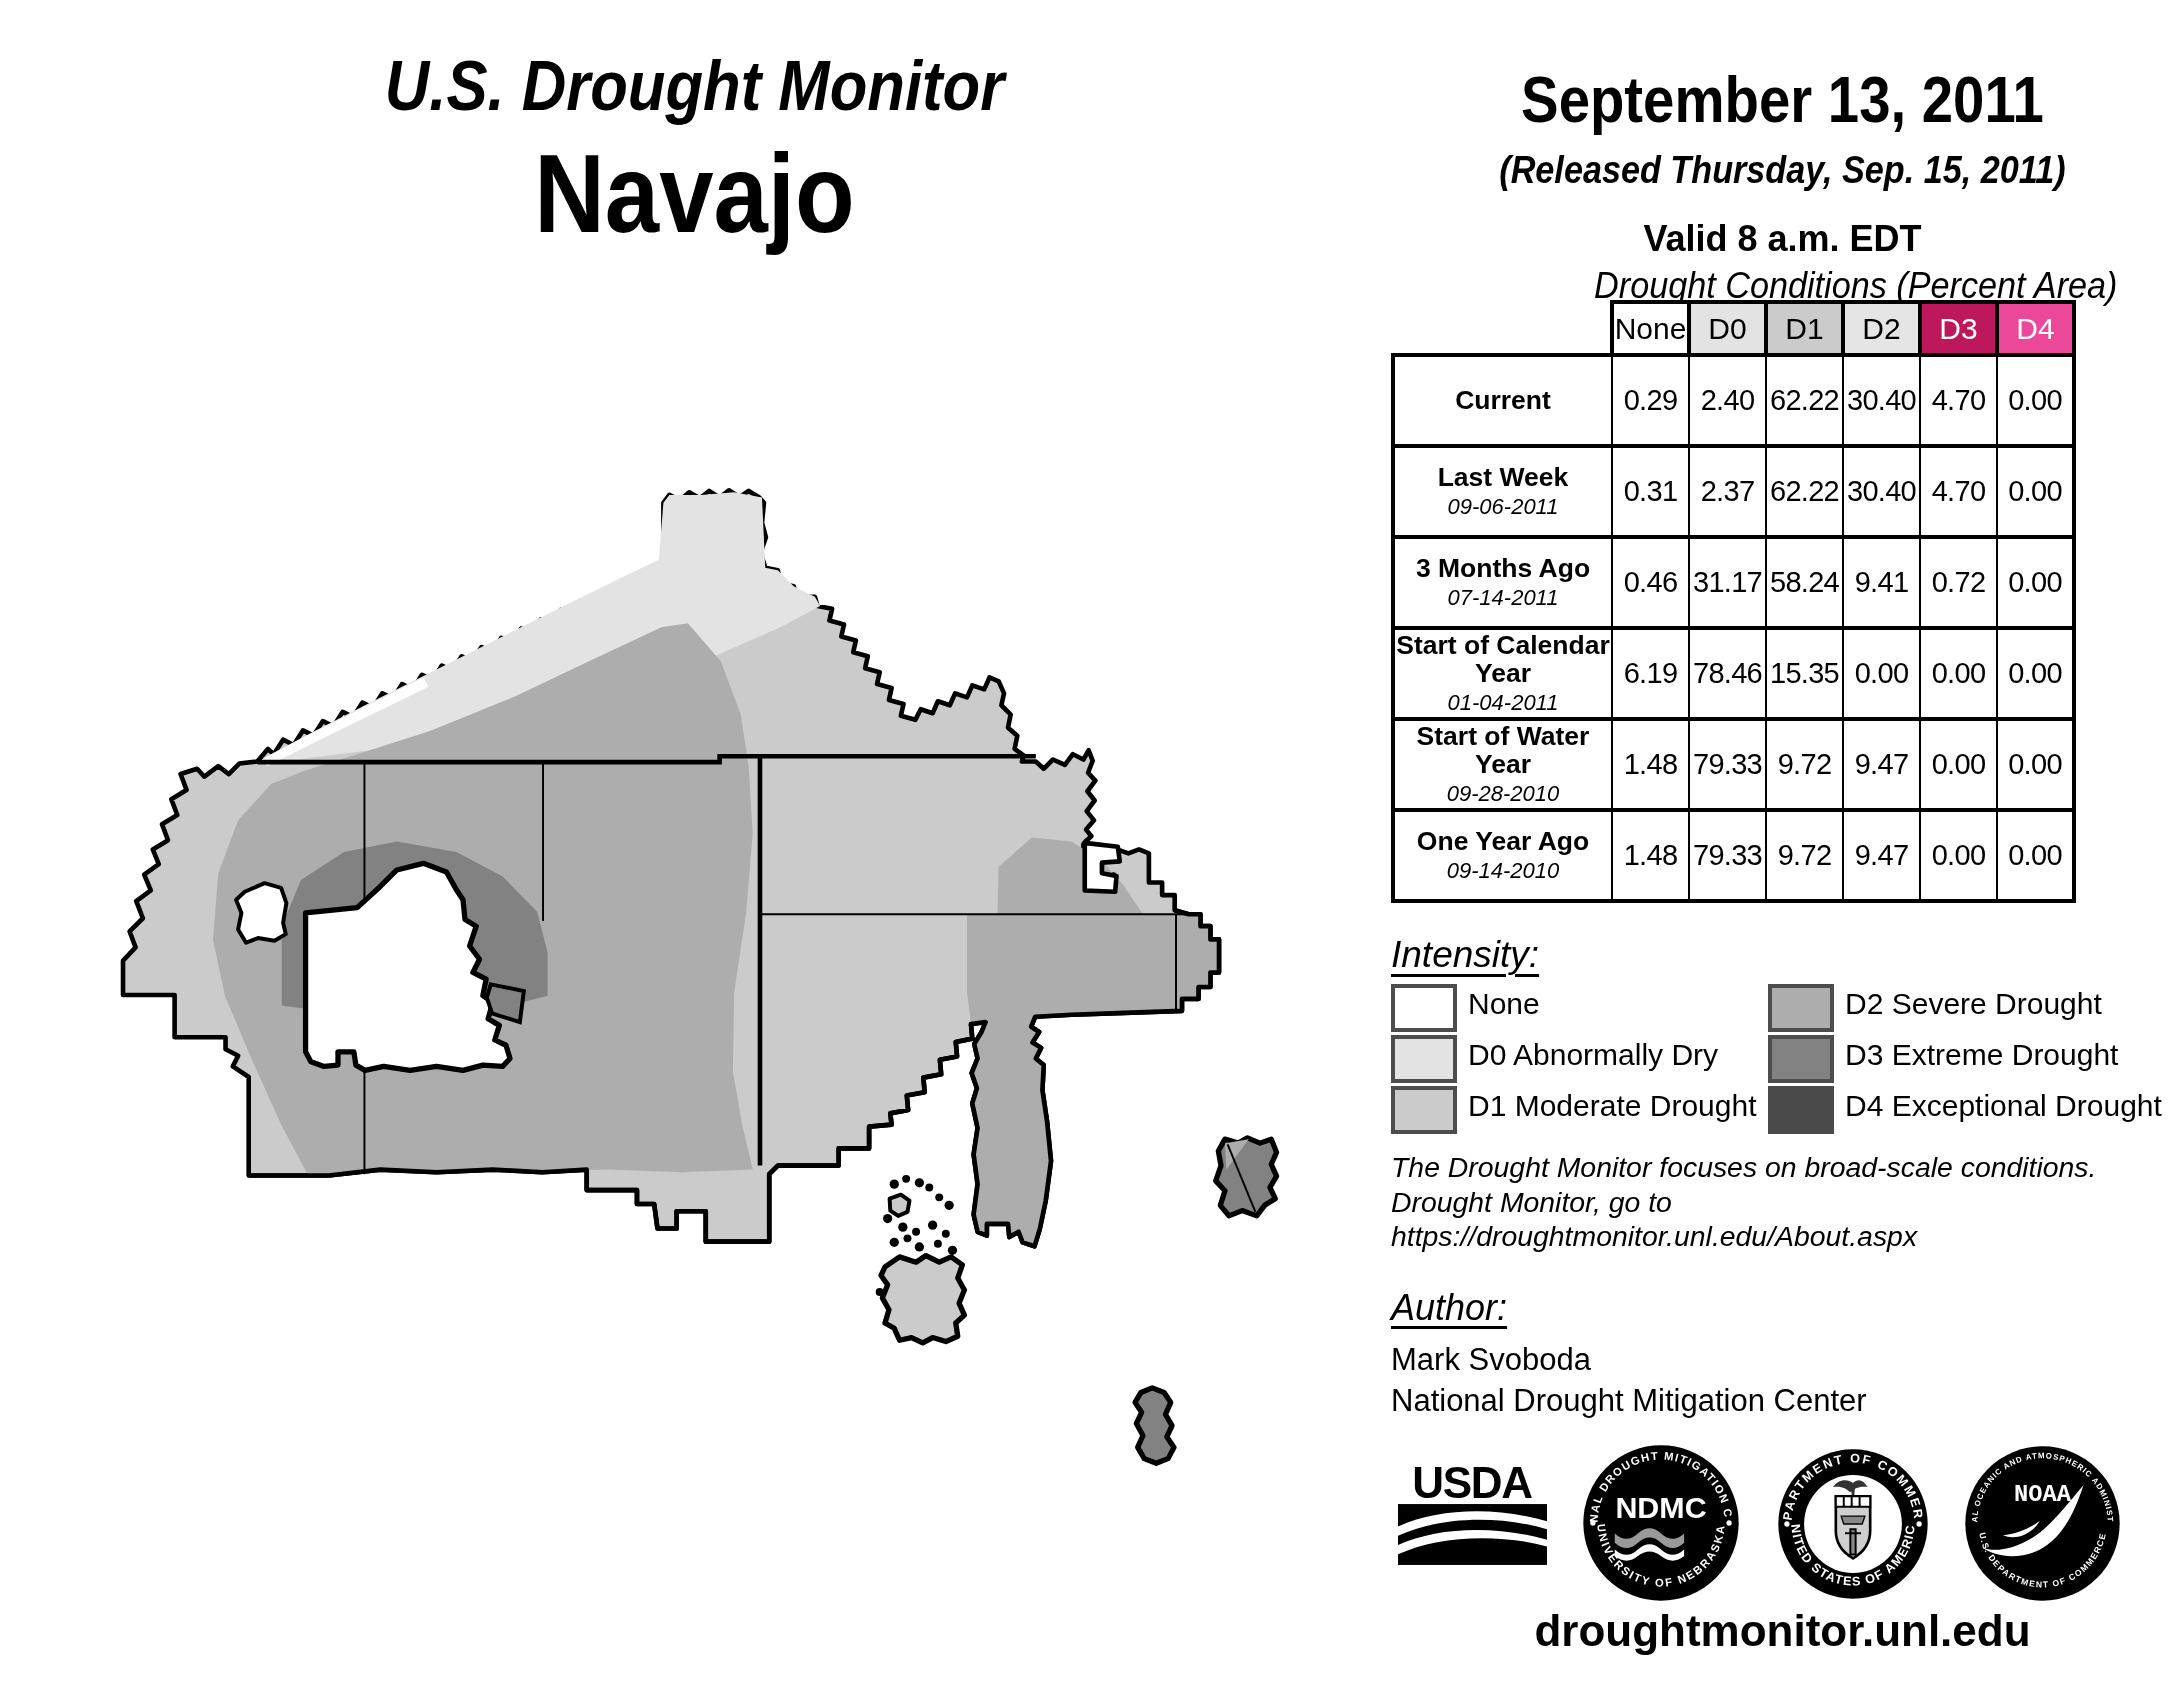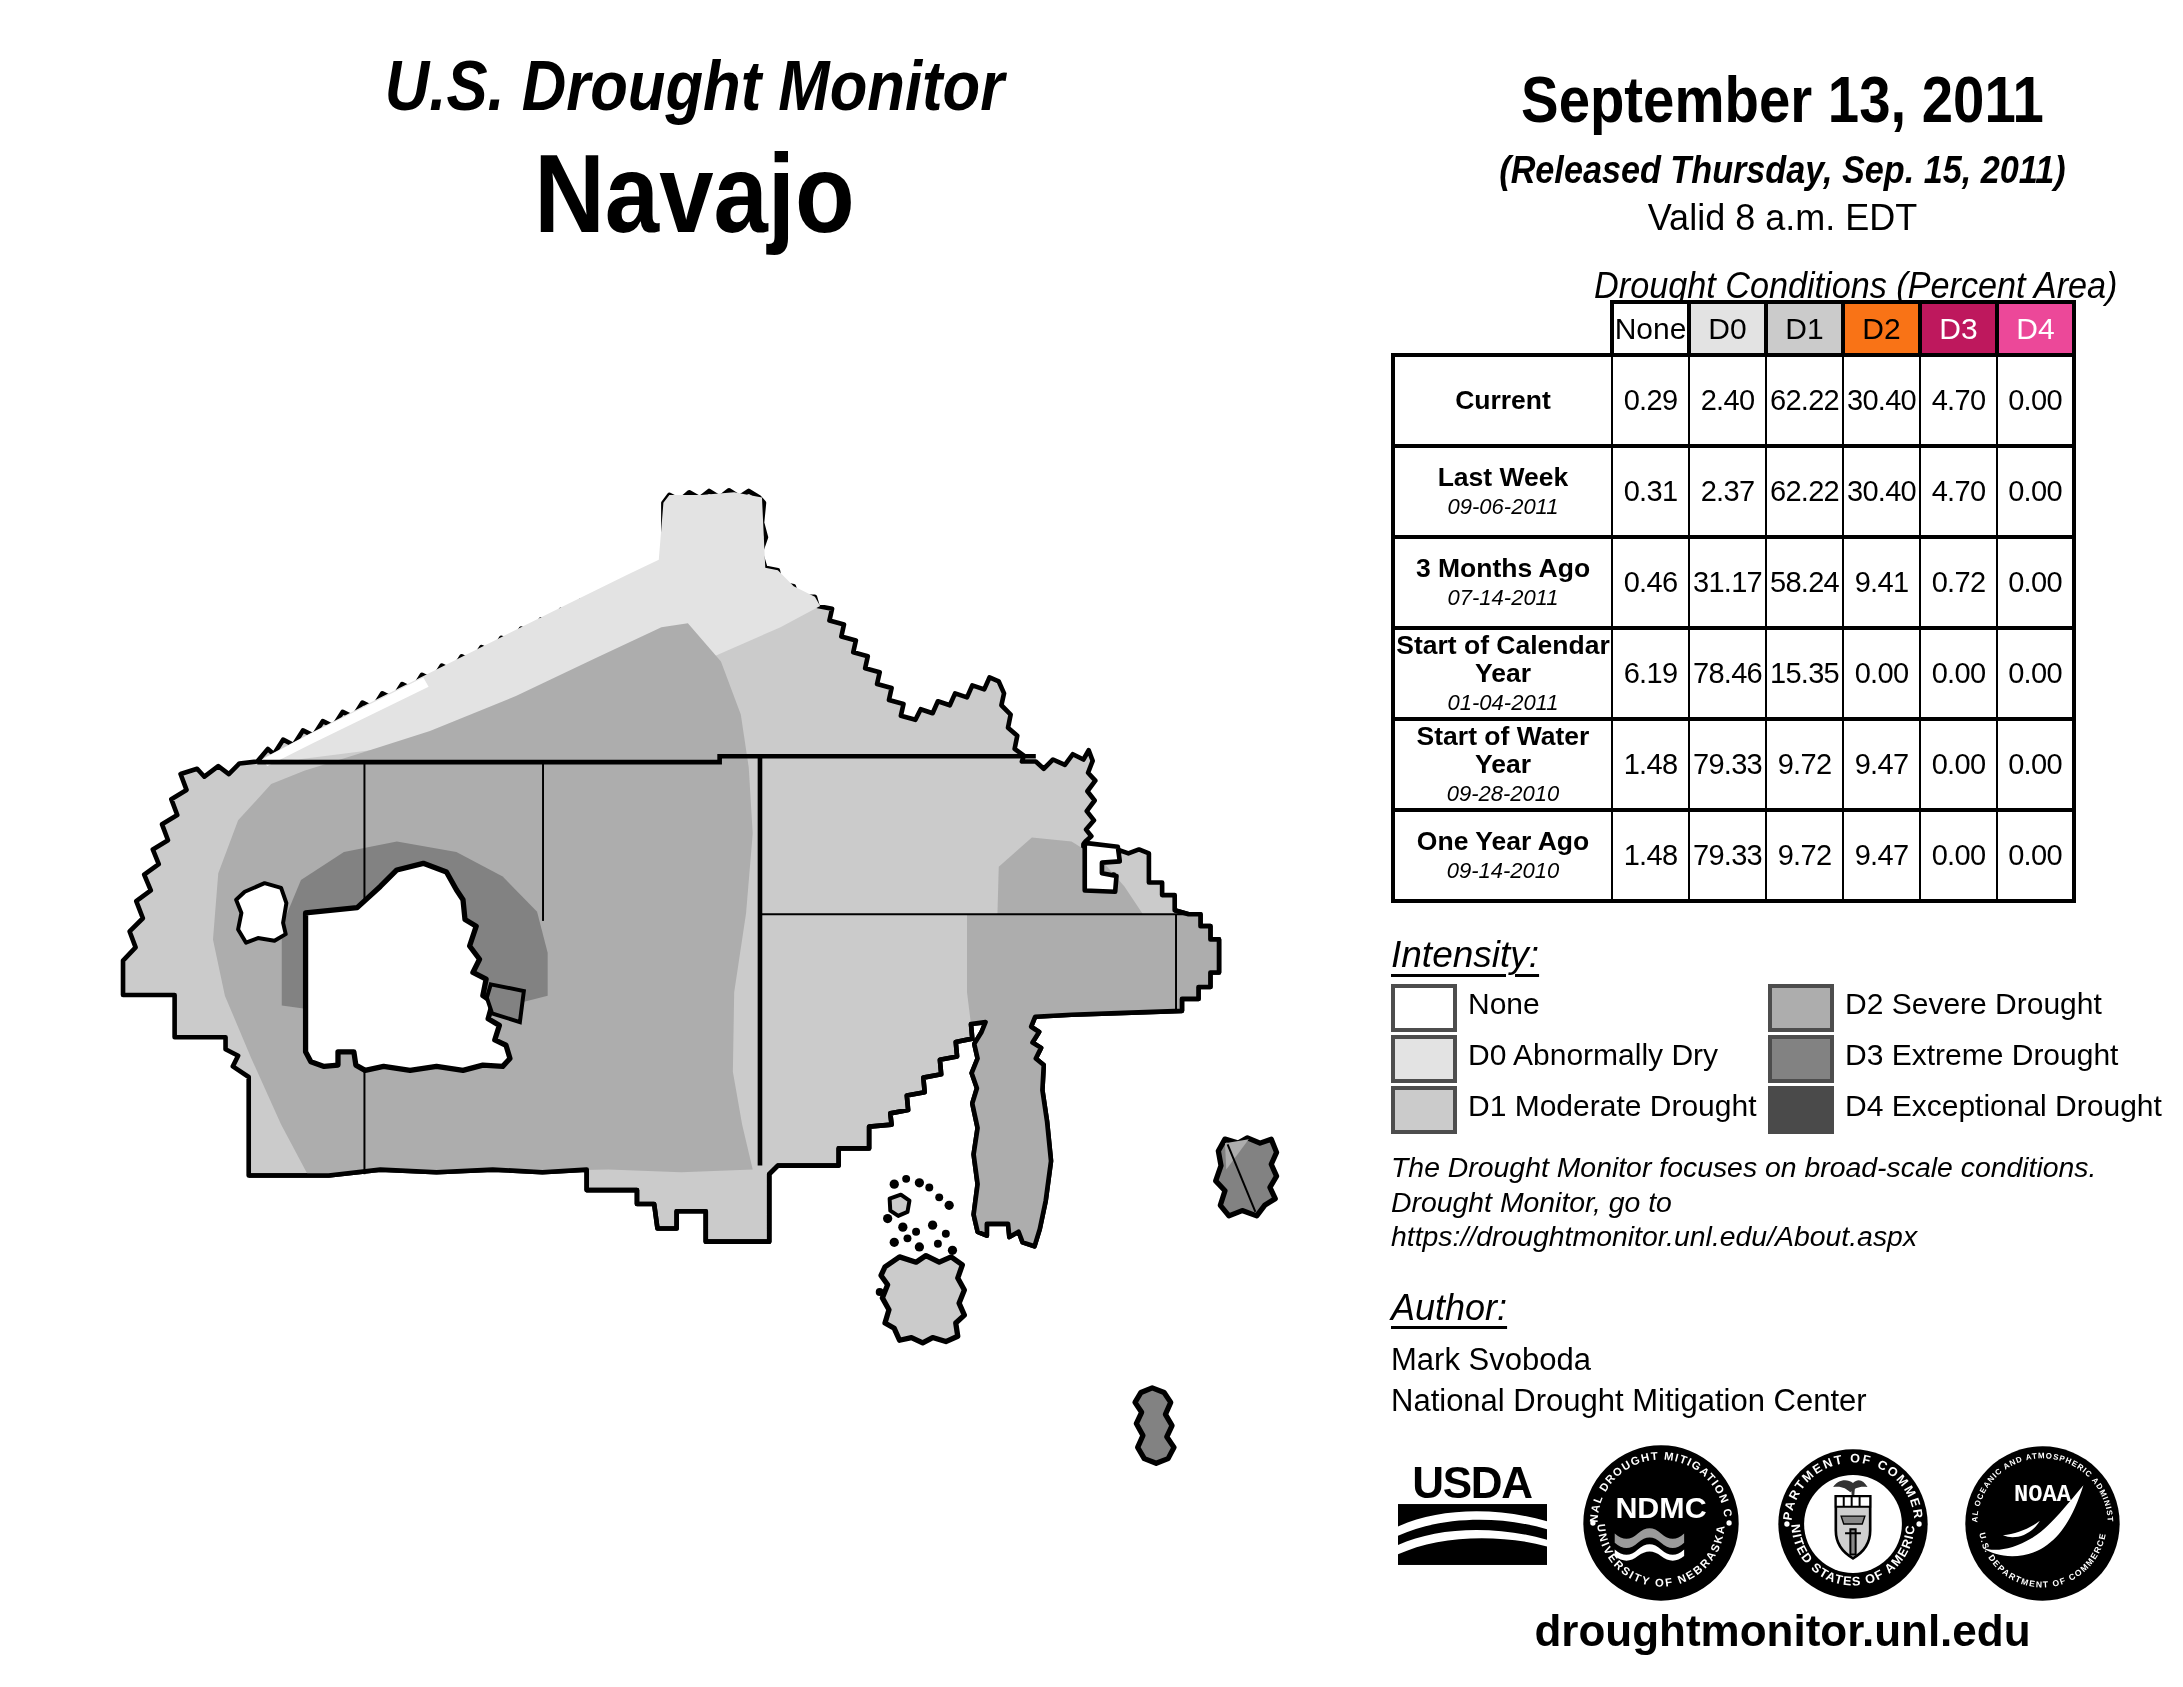--- a/index.html
+++ b/index.html
@@ -9,33 +9,33 @@
 
   
   .map-title{left:165px;top:46px;width:1059px;text-align:center;}
   .mt-main{font-size:70px;font-weight:bold;font-style:italic;transform:scaleX(.88);transform-origin:center;white-space:nowrap;}
   .mt-region{font-size:111px;font-weight:bold;margin-top:4px;transform:scaleX(.88);transform-origin:center;white-space:nowrap;}
 
   
   .date-block{left:1389px;top:63px;width:787px;text-align:center;}
   .db-date{font-size:64px;font-weight:bold;transform:scaleX(.88);transform-origin:center;white-space:nowrap;}
   .db-released{font-size:38px;font-weight:bold;font-style:italic;margin-top:12px;transform:scaleX(.9);transform-origin:center;white-space:nowrap;}
-  .db-valid{font-size:36px;font-weight:normal;margin-top:5px;}
+  .db-valid{font-size:36px;font-weight:bold;margin-top:26px;}
 
   
   .tbl-caption{left:1581px;top:265px;width:523px;text-align:center;
       font-size:36px;font-style:italic;transform:scaleX(.95);transform-origin:center;white-space:nowrap;}
   table.dm{border-collapse:collapse;position:absolute;left:1391px;top:300px;table-layout:fixed;}
   table.dm td{text-align:center;vertical-align:middle;padding:0;}
   td.corner{border:none;}
   td.h{border:4px solid #000;font-size:30px;height:49px;}
   .h-none{background:#ffffff;}
   .h-d0{background:#e3e3e3;}
   .h-d1{background:#cbcbcb;}
-  .h-d2{background:#f97316;}
+  .h-d2{background:#e5e5e5;}
   .h-d3{background:#be185d;color:#fff;}
   .h-d4{background:#ec4899;color:#fff;}
   td.lbl,td.v{border:2px solid #000;height:87px;background:#fff;}
   tr.data td{border-top-width:4px;border-bottom-width:4px;}
   tr.data td:first-child{border-left-width:4px;}
   tr.data td:last-child{border-right-width:4px;}
   td.v{font-size:29px;letter-spacing:-0.7px;}
   .lbl-main{font-size:26.5px;font-weight:bold;line-height:1.08;}
   .lbl-date{font-size:22px;font-style:italic;margin-top:2.6px;}
   .lbl-date:empty{display:none;}

